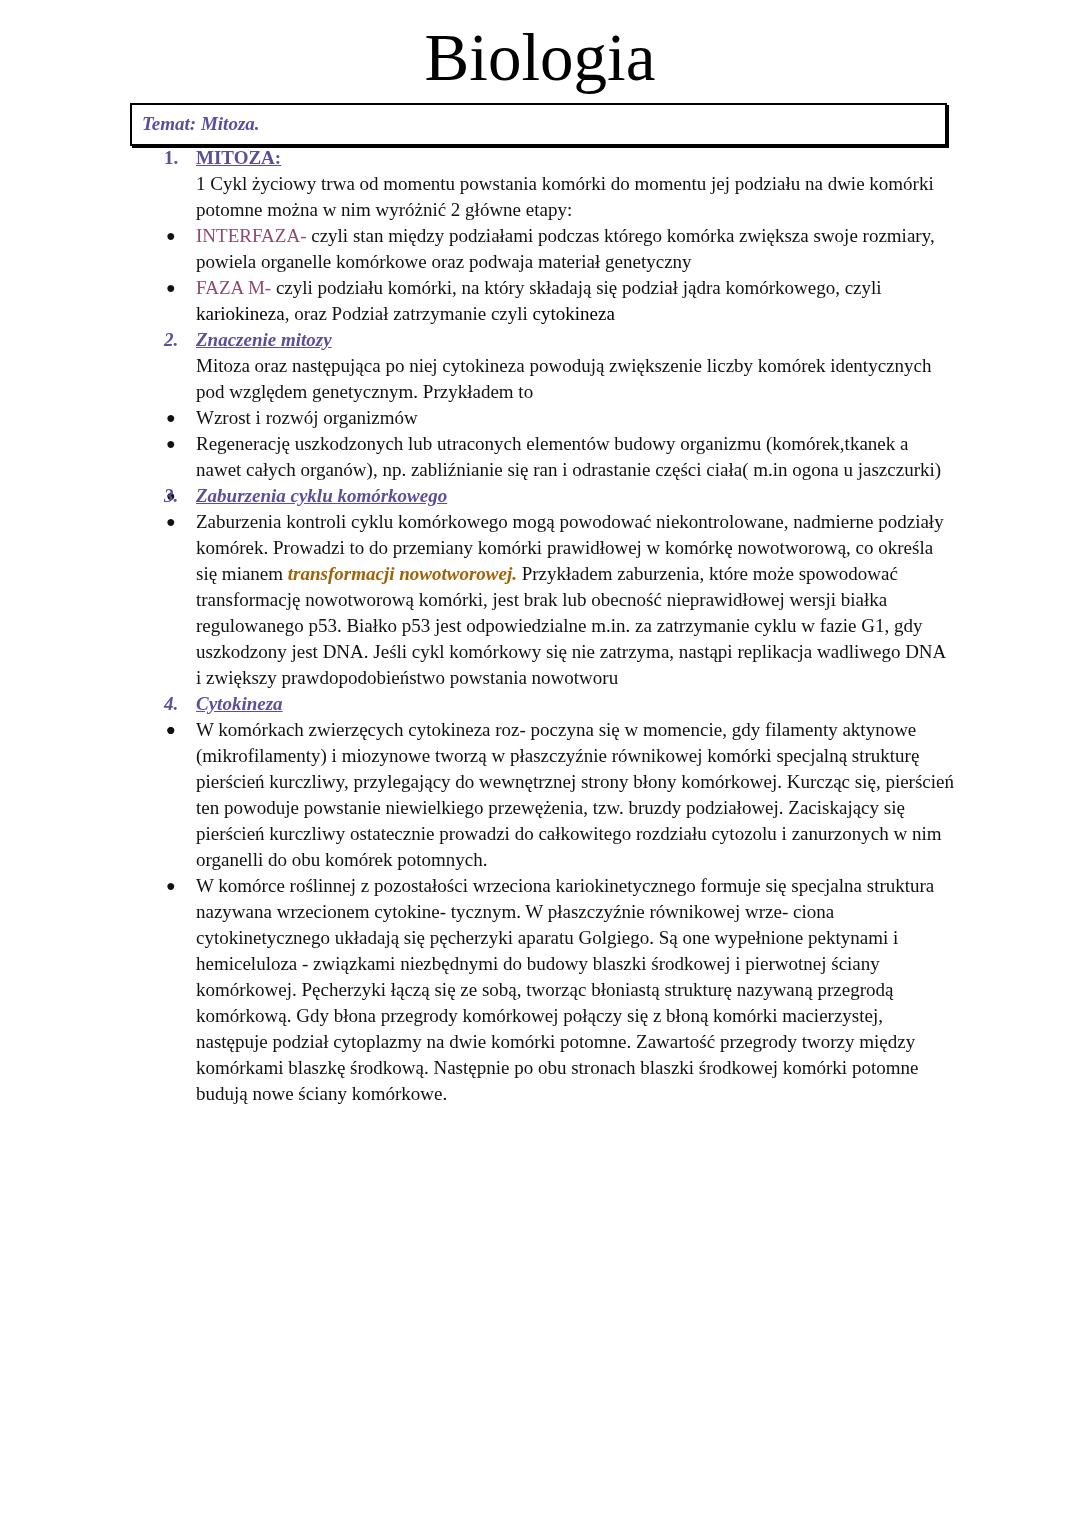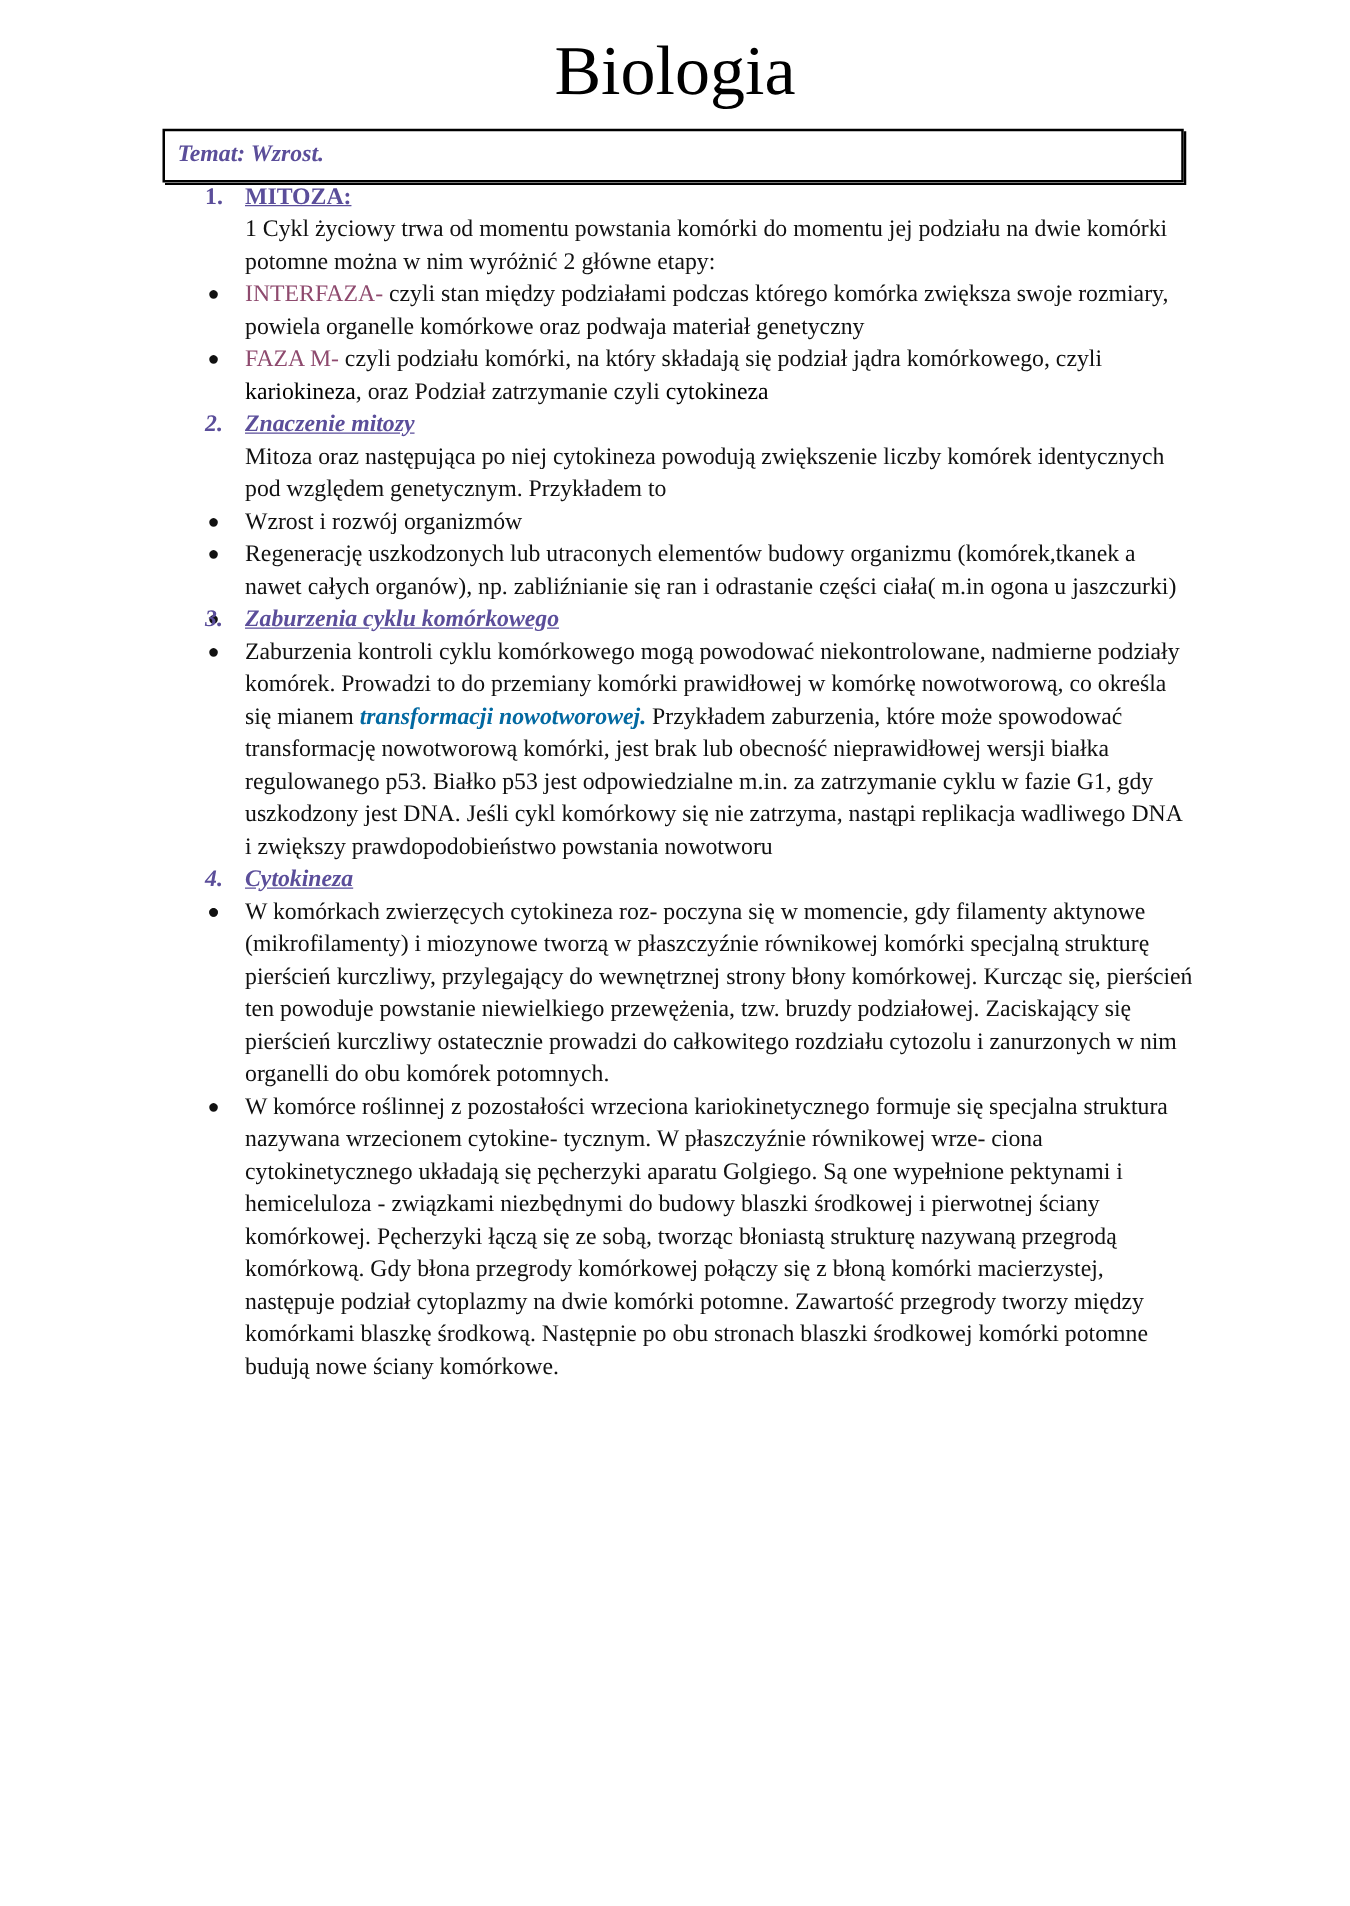--- a/index.html
+++ b/index.html
@@ -1,38 +1,38 @@
 <!DOCTYPE html>
 <html><head>
 <meta charset="utf-8">
 <style>
   html, body { margin:0; padding:0; background:#ffffff; }
   body { width:1080px; height:1525px; position:relative; font-family:"Liberation Serif", serif; color:#111; }
-  .title { position:absolute; top:22px; left:0; width:1080px; text-align:center; font-size:56px; line-height:70px; color:#000; }
+  .title { position:absolute; top:22px; left:0; width:1080px; text-align:center; font-size:67px; line-height:70px; color:#000; }
   .topic-box { position:absolute; left:130px; top:103px; width:813px; height:39px; border:2px solid #000; box-shadow:2px 2px 0 #000; box-sizing:content-box; }
   .topic { position:absolute; left:10px; top:8px; font-style:italic; font-weight:bold; font-size:19px; color:#5b4e9a; }
   .content { position:absolute; left:160px; top:145px; width:795px; font-size:19px; line-height:26px; }
   .row { position:relative; padding-left:36px; }
   .marker { position:absolute; left:0; top:0; width:30px; text-align:left; }
   .num { color:#5b4e9a; font-weight:bold; padding-left:4px; }
   .num.it { font-style:italic; }
   .bullet { padding-left:6px; font-size:16px; }
   .h { color:#5b4e9a; font-weight:bold;text-decoration:underline; }
   .h.it { font-style:italic;margin-top:12px; }
   .pink { color:#8e4a6e; font-weight:normal;margin-top:16px; }
   .bold { font-weight:normal; color:#000; }
-  .term { color:#0369a1; font-weight:bold; font-style:italic; }
+  .term { color:#a16207; font-weight:bold; font-style:italic; }
 </style>
 </head>
 <body>
 
 <div class="title">Biologia</div>
 
 <div class="topic-box">
-  <div class="topic">Temat: Wzrost.</div>
+  <div class="topic">Temat: Mitoza.</div>
 </div>
 
 <div class="content">
 
   <div class="row">
     <span class="marker num">1.</span>
     <span class="h">MITOZA:</span>
   </div>
   <div class="row">
     <span>1 Cykl życiowy trwa od momentu powstania komórki do momentu jej podziału na dwie komórki potomne można w nim wyróżnić 2 główne etapy:</span>

